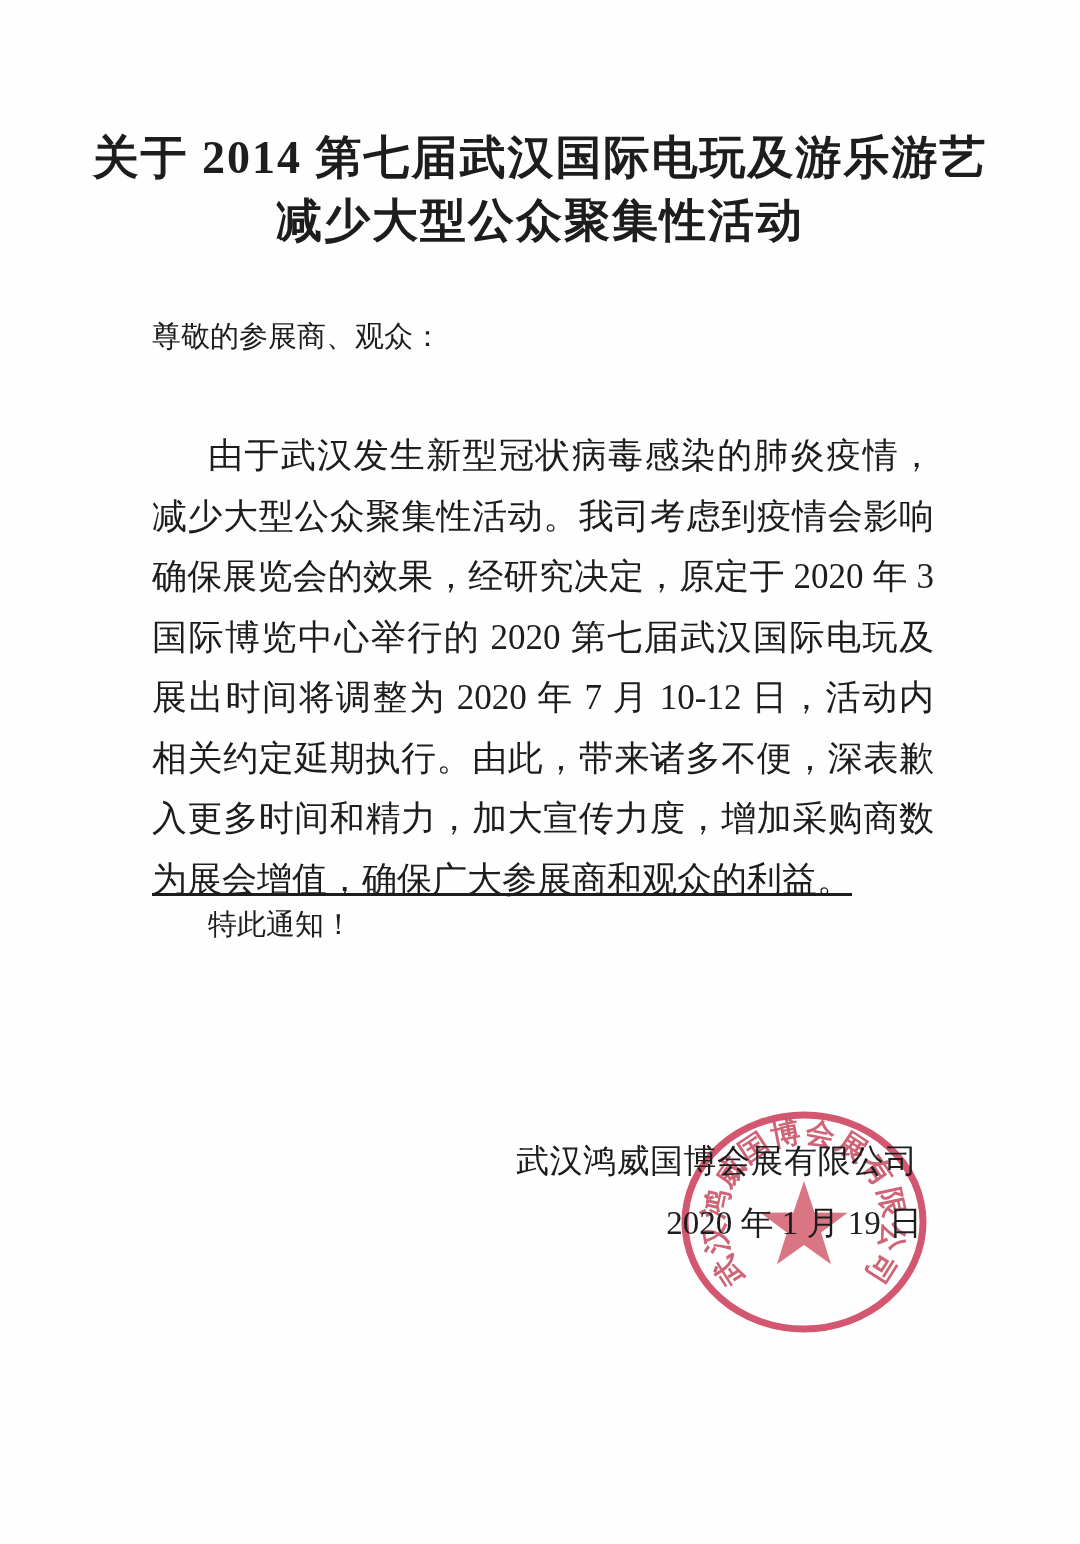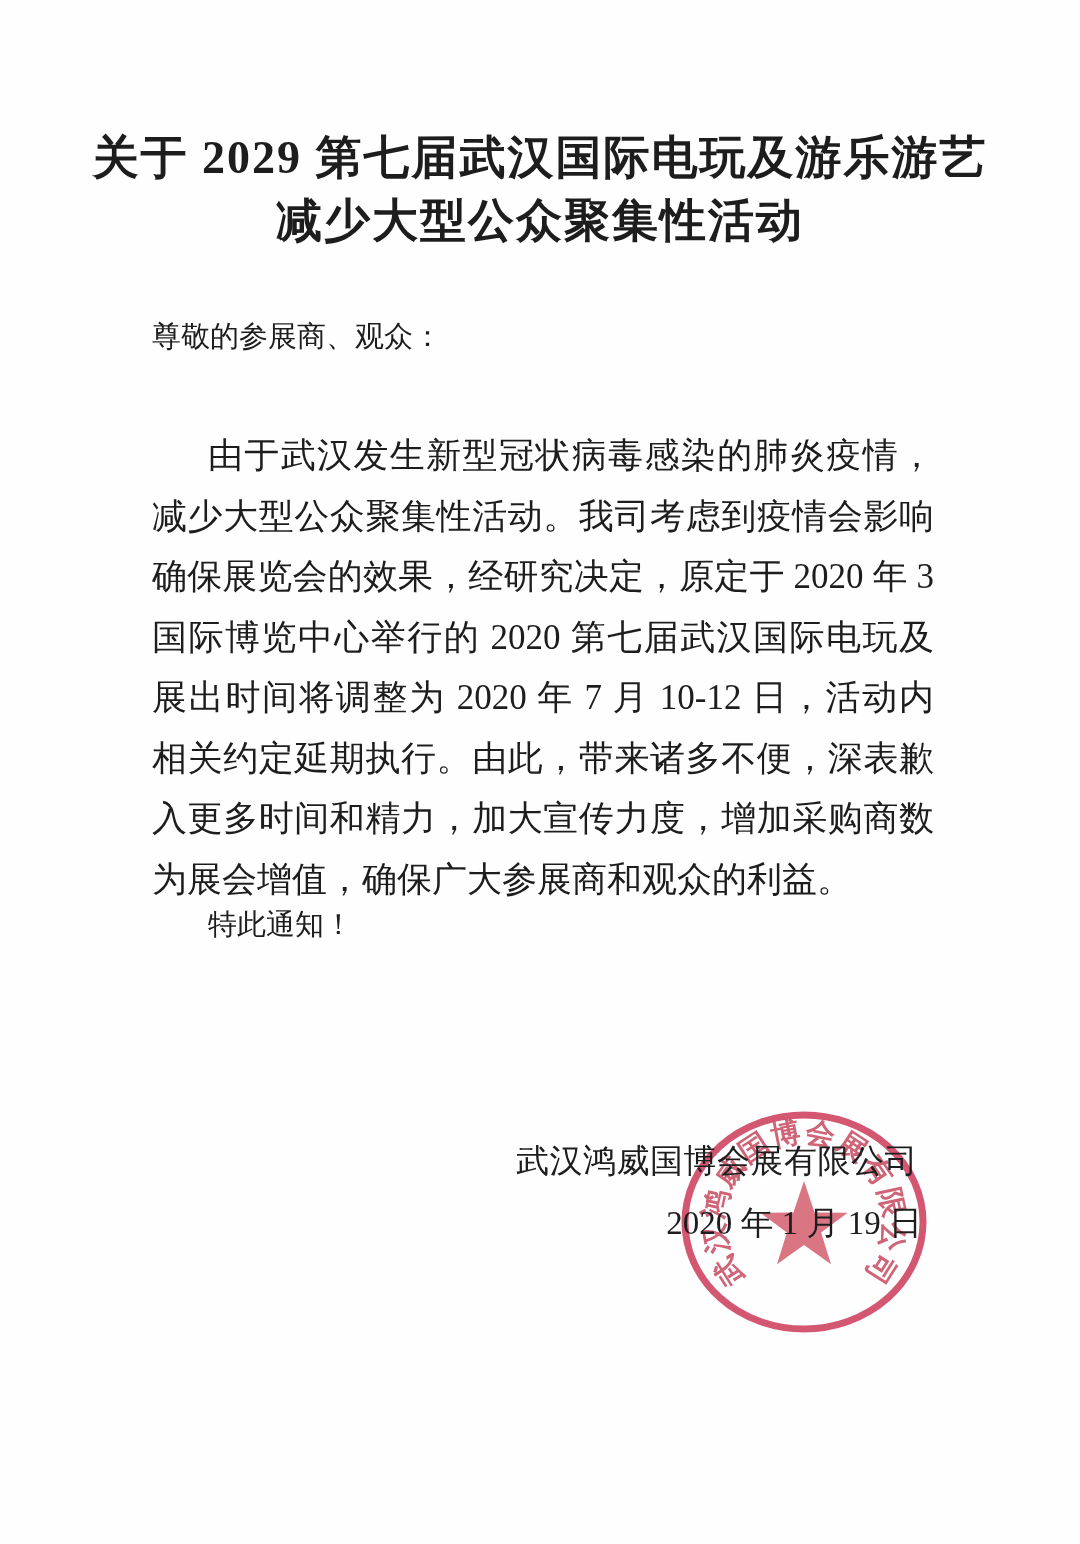--- a/index.html
+++ b/index.html
@@ -41,21 +41,21 @@
     font-size: 35px;
   }
   .body-line {
     height: 60.5px;
     line-height: 60.5px;
     text-align: justify;
     text-align-last: justify;
     overflow: hidden;
   }
   .body-line.first { text-indent: 56px; }
-  .body-line.last { text-align-last: left; }
+  .body-line.last { text-align-last: left; text-decoration: underline; }
   .closing {
     position: absolute;
     top: 902px;
     left: 208px;
     margin: 0;
     font-size: 29px;
     line-height: 44px;
   }
   .signature {
     position: absolute;
@@ -91,21 +91,21 @@
     font-weight: bold;
     letter-spacing: 2px;
   }
 </style>
 </head>
 <body>
 
 <div class="page">
 
   <h1 class="title">
-    <span class="title-line">关于 2029 第七届武汉国际电玩及游乐游艺</span>
+    <span class="title-line">关于 2014 第七届武汉国际电玩及游乐游艺</span>
     <span class="title-line">减少大型公众聚集性活动</span>
   </h1>
 
   <p class="salutation">尊敬的参展商、观众：</p>
 
   <div class="body-block">
     <div class="body-line first">由于武汉发生新型冠状病毒感染的肺炎疫情，接有关部门通知，</div>
     <div class="body-line">减少大型公众聚集性活动。我司考虑到疫情会影响参展参观质量，为</div>
     <div class="body-line">确保展览会的效果，经研究决定，原定于 2020 年 3 月 6-8 日在武汉</div>
     <div class="body-line">国际博览中心举行的 2020 第七届武汉国际电玩及游乐游艺展览会的</div>

